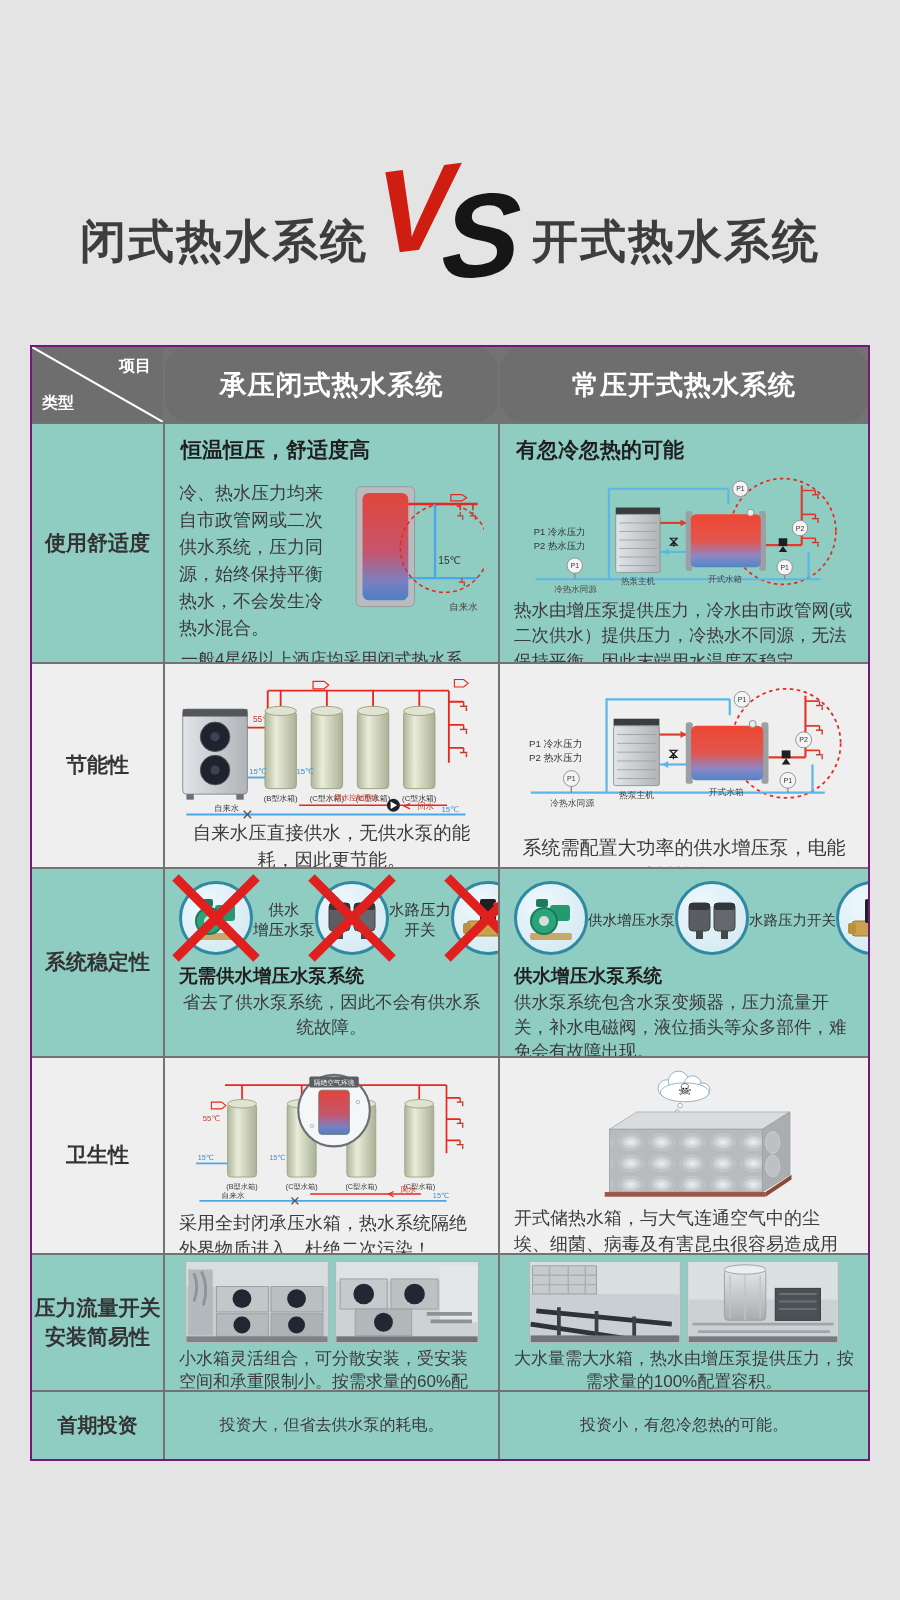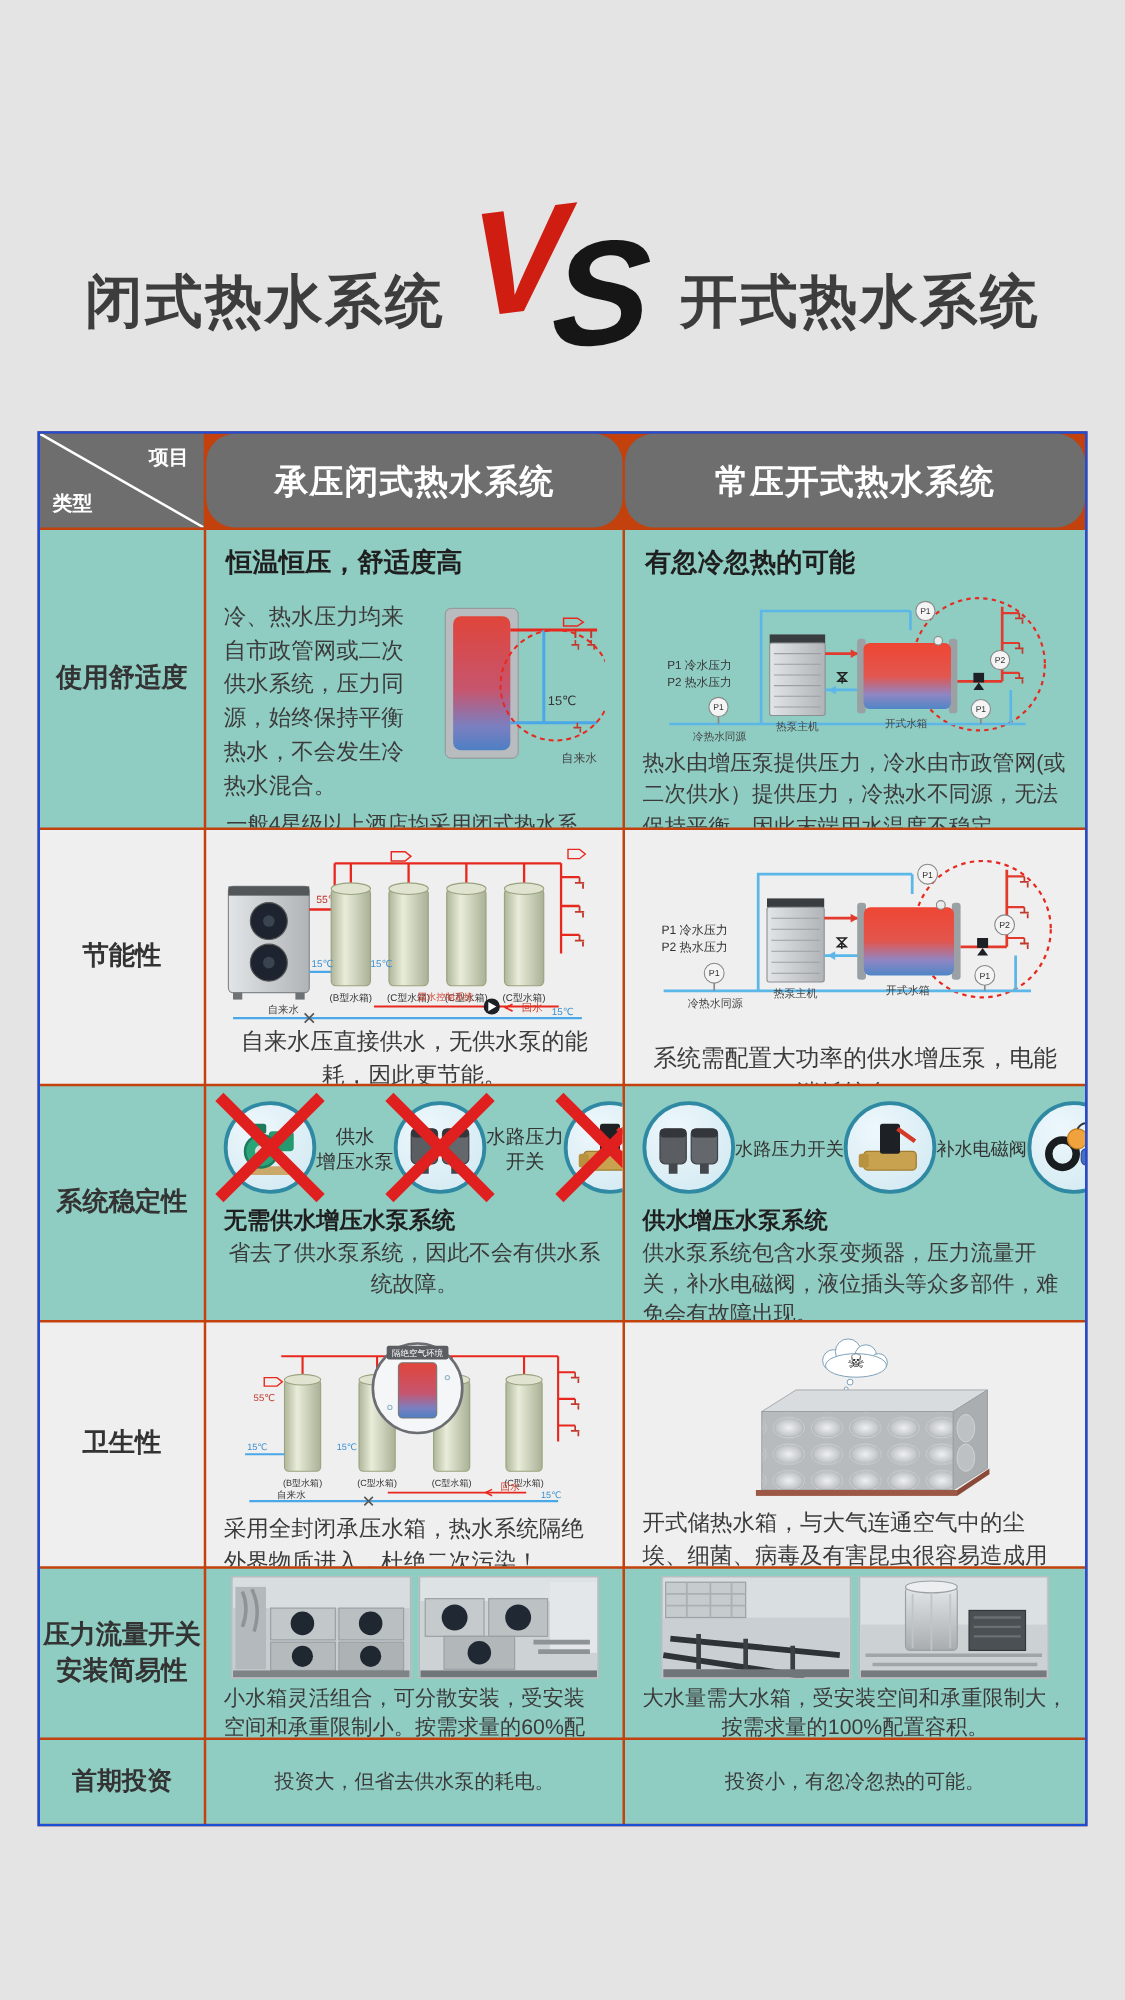--- a/index.html
+++ b/index.html
@@ -1,31 +1,31 @@
 <!DOCTYPE html>
 <html><head>
 <meta charset="utf-8">
 <style>
   html,body{margin:0;padding:0;}
   .canvas{position:relative;width:900px;height:1600px;background:#e4e4e4;overflow:hidden;
           font-family:"Liberation Sans","DejaVu Sans",sans-serif;color:#3b3b3b;}
   
   .title-row{position:absolute;top:172px;left:0;width:900px;height:140px;
-             display:flex;align-items:center;justify-content:center;gap:24px;}
+             display:flex;align-items:center;justify-content:center;gap:12px;}
   .title-text{font-size:46px;font-weight:700;color:#3d3d3d;letter-spacing:2px;}
   .vs{position:relative;width:140px;height:140px;flex:0 0 140px;}
   .vs .v{position:absolute;left:-4px;top:-22px;font-size:118px;line-height:1;font-weight:700;
          font-style:italic;color:#cf1d12;transform:rotate(-7deg) skewX(-6deg);}
   .vs .s{position:absolute;left:62px;top:4px;font-size:118px;line-height:1;font-weight:700;
          font-style:italic;color:#161616;transform:rotate(-4deg) skewX(-6deg);}
   
   .cmp-table{position:absolute;left:30px;top:345px;width:840px;box-sizing:border-box;
              display:grid;grid-template-columns:131px 333px 368px;
              grid-template-rows:75px 238px 203px 187px 195px 135px 67px;
-             gap:2px;background:#c2410c;border:2px solid #1d4ed8;}
+             gap:2px;background:#737373;border:2px solid #701a75;}
   .cell{position:relative;box-sizing:border-box;overflow:hidden;}
   .hdr{background:#6e6e6e;color:#fff;display:flex;align-items:center;justify-content:center;
        font-size:27px;font-weight:700;letter-spacing:1px;border-radius:23px;}
   .corner{background:#6e6e6e;color:#fff;}
   .corner .tr{position:absolute;top:9px;right:12px;font-size:16px;font-weight:700;}
   .corner .bl{position:absolute;bottom:8px;left:10px;font-size:16px;font-weight:700;}
   .rowT{background:#8fccc2;}
   .rowG{background:#efefef;}
   .rlabel{display:flex;flex-direction:column;align-items:center;justify-content:center;
           font-size:21px;font-weight:700;color:#333;line-height:1.35;text-align:center;}
@@ -377,20 +377,32 @@
         </div>
       </div>
       <div class="stab-head">无需供水增压水泵系统</div>
       <div class="stab-body center">省去了供水泵系统，因此不会有供水系统故障。</div>
     </div>
     <div class="cell rowT content">
       <div class="stab-row">
         <div class="stab-item">
           <div class="stab-circle">
             <svg width="54" height="54" viewBox="0 0 54 54">
+              <rect x="6" y="42" width="42" height="7" rx="2" fill="#c9a86a"></rect>
+              <rect x="26" y="14" width="20" height="16" rx="3" fill="#27996f"></rect>
+              <circle cx="20" cy="30" r="13" fill="#2aa57a" stroke="#1d7a5c" stroke-width="2"></circle>
+              <circle cx="20" cy="30" r="5" fill="#d7ded9"></circle>
+              <rect x="12" y="8" width="12" height="8" rx="2" fill="#1d7a5c"></rect>
+            </svg>
+          </div>
+          <div class="stab-label stab-label-open">供水增压水泵</div>
+        </div>
+        <div class="stab-item">
+          <div class="stab-circle">
+            <svg width="54" height="54" viewBox="0 0 54 54">
               <rect x="4" y="12" width="21" height="28" rx="4" fill="#5a5e62" stroke="#3f4347"></rect>
               <rect x="29" y="12" width="21" height="28" rx="4" fill="#64686c" stroke="#3f4347"></rect>
               <rect x="4" y="12" width="21" height="7" rx="3" fill="#33373b"></rect>
               <rect x="29" y="12" width="21" height="7" rx="3" fill="#33373b"></rect>
               <rect x="11" y="40" width="7" height="8" fill="#44484c"></rect>
                 <rect x="36" y="40" width="7" height="8" fill="#44484c"></rect>
             </svg>
           </div>
           <div class="stab-label stab-label-open">水路压力开关</div>
         </div>
@@ -545,21 +557,21 @@
           <rect y="0" width="158" height="40" fill="#dbe0e3"></rect>
           <rect x="38" y="8" width="44" height="54" rx="4" fill="url(#gSteelV)" stroke="#9aa0a3"></rect>
           <ellipse cx="60" cy="8" rx="22" ry="5" fill="#eceef0" stroke="#9aa0a3"></ellipse>
           <path d="M44 14 v46 M60 14 v48 M76 14 v46" stroke="#c0c4c7" stroke-width="1.5"></path>
           <rect x="92" y="28" width="48" height="34" fill="#4b5054" stroke="#34383c"></rect>
           <path d="M96 34 h40 M96 42 h40 M96 50 h40" stroke="#6a6f73" stroke-width="2"></path>
           <path d="M4 66 h150 M10 74 h140" stroke="#9fa5a8" stroke-width="3"></path>
           <rect y="79" width="158" height="6" fill="#757b7e"></rect>
         </svg>
       </div>
-      <div class="r5-body center">大水量需大水箱，受安装空间和承重限制大，按需求量的100%配置容积。</div>
+      <div class="r5-body center">大水量需大水箱，热水由增压泵提供压力，按需求量的100%配置容积。</div>
     </div>
 
     <div class="cell rowT rlabel" style="font-size:20px">首期投资</div>
     <div class="cell rowT content vcenter">
       <div class="r6-body">投资大，但省去供水泵的耗电。</div>
     </div>
     <div class="cell rowT content vcenter">
       <div class="r6-body">投资小，有忽冷忽热的可能。</div>
     </div>
 

